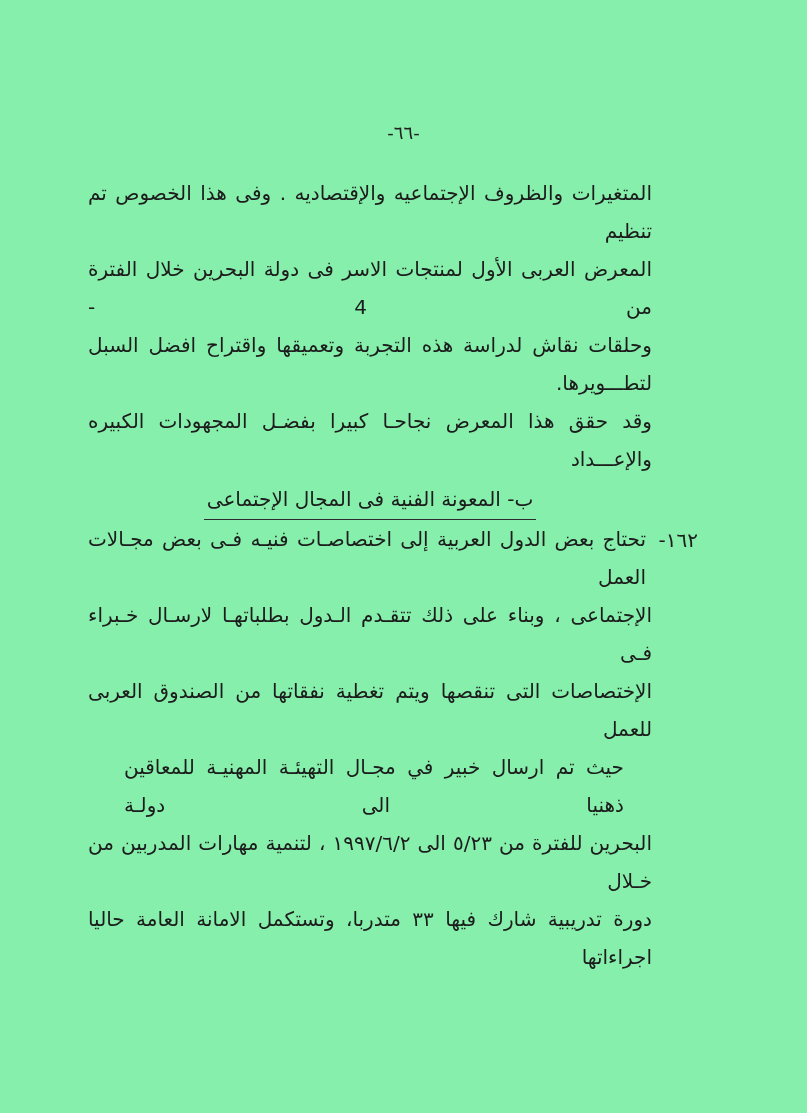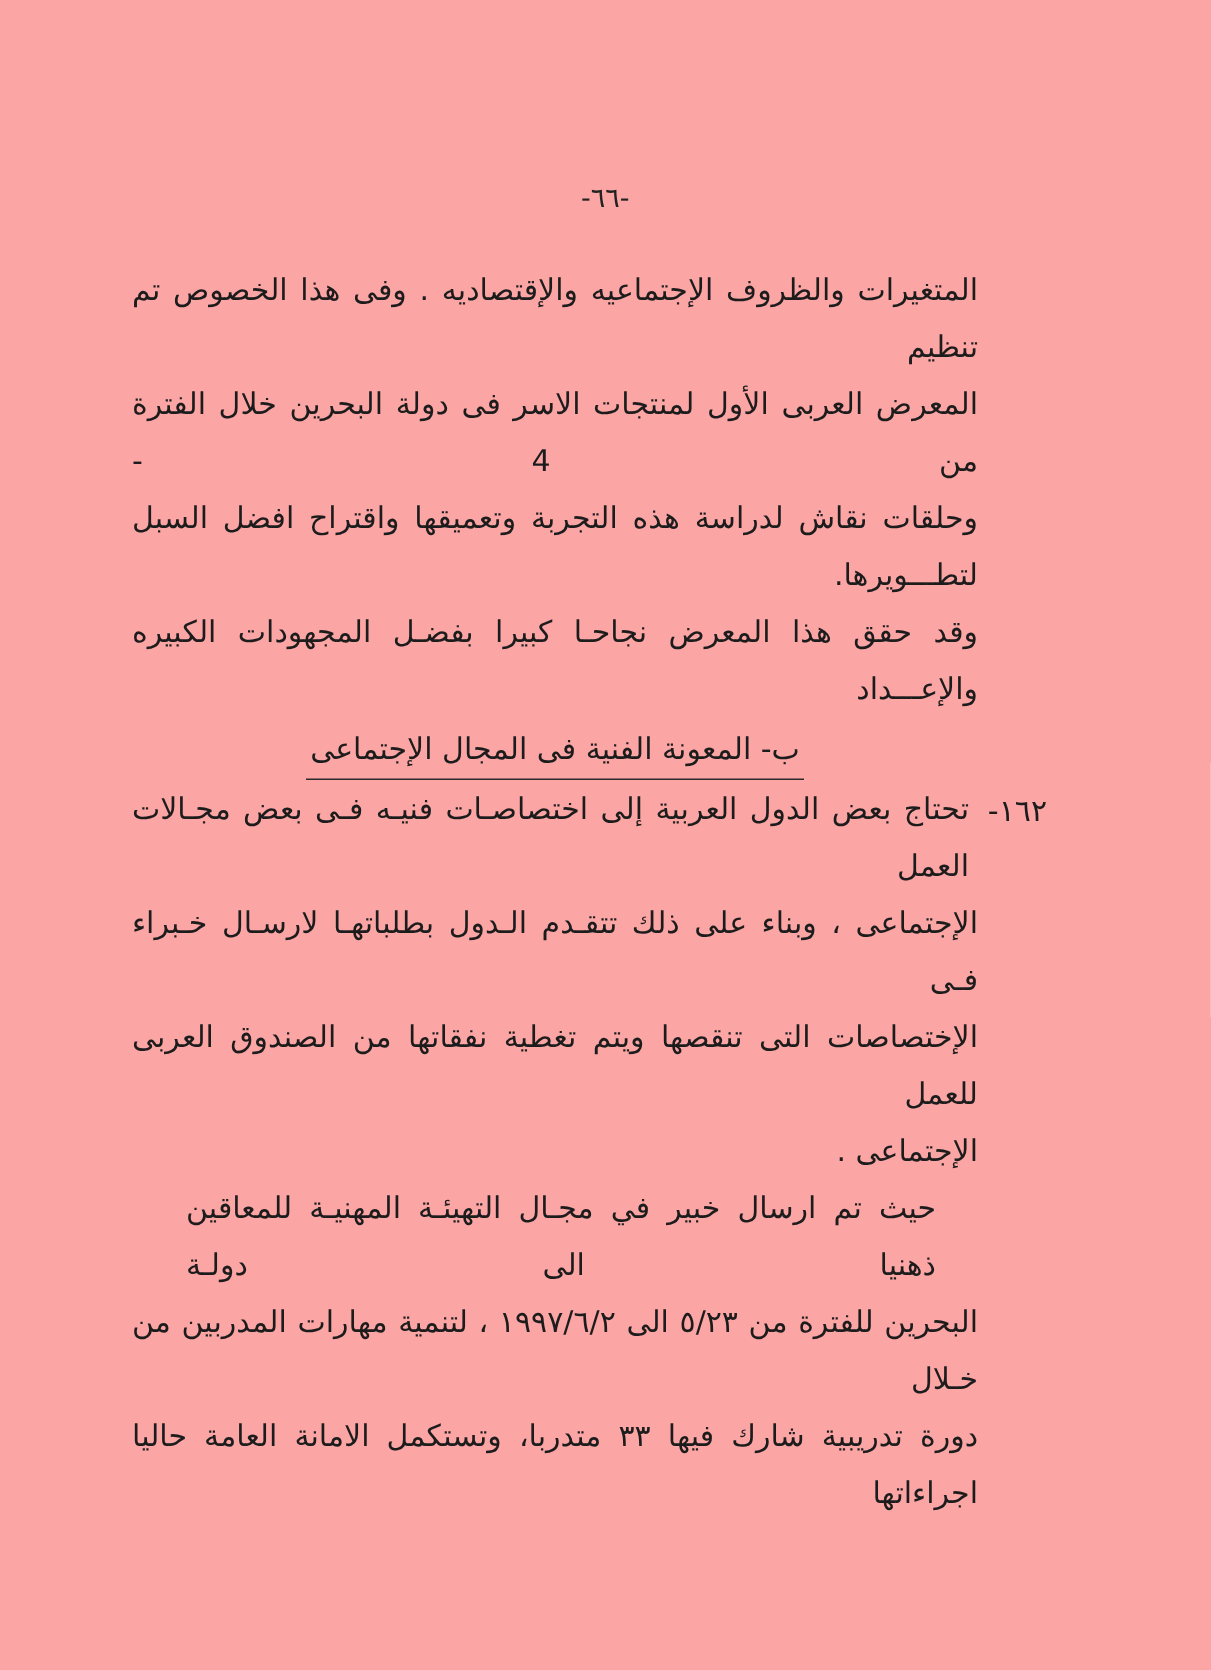--- a/index.html
+++ b/index.html
@@ -1,18 +1,18 @@
 <!DOCTYPE html>
 <html lang="ar"><head>
 <meta charset="utf-8">
 <style>
   html,body{margin:0;padding:0;}
   .page{
     width:807px;height:1113px;position:relative;
-    background:#fca5a5;
+    background:#86efac;
     font-family:"DejaVu Sans", sans-serif;
     color:#1c1c1c;
     overflow:hidden;
     box-sizing:border-box;
   }
   .pageno{
     position:absolute;top:122px;left:0;right:0;
     text-align:center;font-size:18px;letter-spacing:2px;color:#222;
   }
   .textcol{
@@ -51,21 +51,20 @@
     <div class="ln r head gap-sm">
       <span class="u">ب- المعونة الفنية فى المجال الإجتماعى</span>
     </div>
 
     <div>
       <div class="ln j num-line">
         <span class="pnum">١٦٢-</span><span>تحتاج بعض الدول العربية إلى اختصاصـات فنيـه فـى بعض مجـالات العمل</span>
       </div>
       <div class="ln j">الإجتماعى ، وبناء على ذلك تتقـدم الـدول بطلباتهـا لارسـال خـبراء فـى</div>
       <div class="ln j">الإختصاصات التى تنقصها ويتم تغطية نفقاتها من الصندوق العربى للعمل</div>
-      <div class="ln r">الإجتماعى .</div>
     </div>
 
     <div>
       <div class="ln j indent">حيث تم ارسال خبير في مجـال التهيئـة المهنيـة للمعاقين ذهنيا الى دولـة</div>
       <div class="ln j">البحرين للفترة من ٥/٢٣ الى ١٩٩٧/٦/٢ ، لتنمية مهارات المدربين من خـلال</div>
       <div class="ln j">دورة تدريبية شارك فيها ٣٣ متدربا، وتستكمل الامانة العامة حاليا اجراءاتها</div>
 
     </div>
 
   </div>

